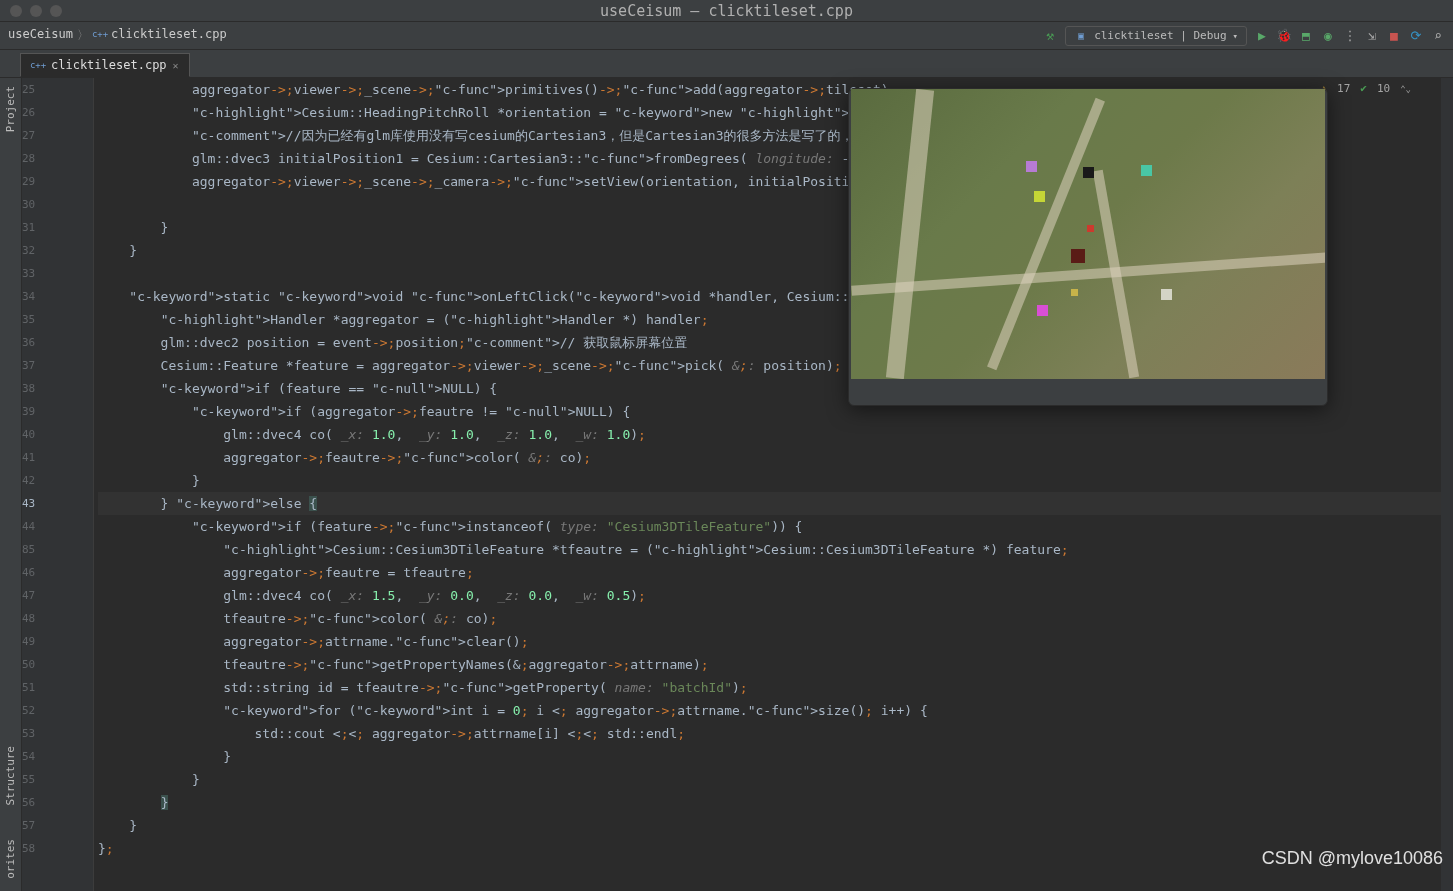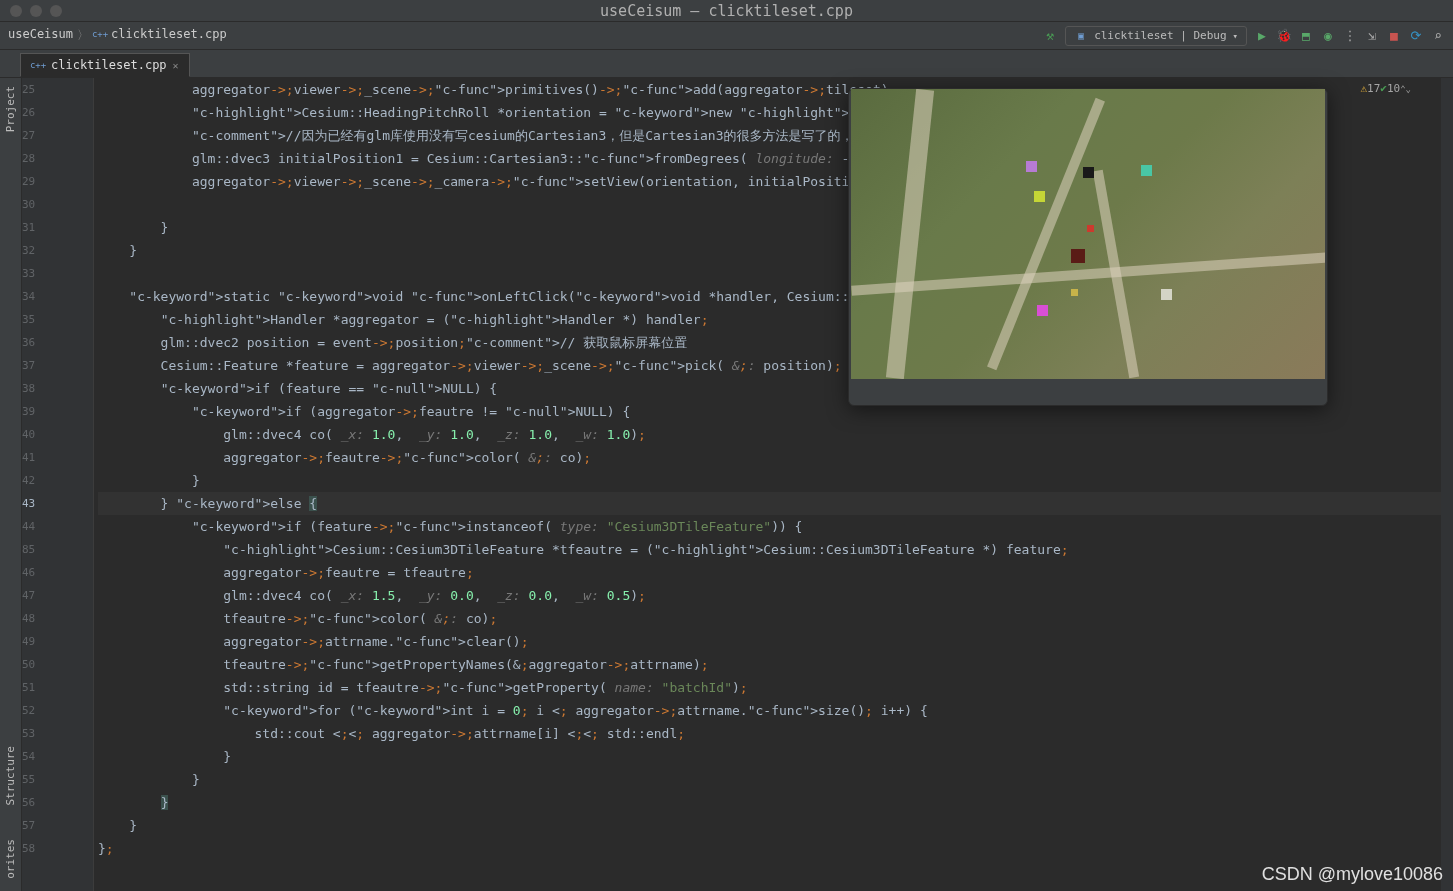--- a/index.html
+++ b/index.html
@@ -86,21 +86,21 @@
 .code-line.current { background: #323232; }
 .c-str { color: #6a8759; }
 .c-num { color: #86efac; }
 .c-param-hint { color: #787878; font-style: italic; }
 .c-punct { color: #cc7832; }
 .c-brace-hl { background: #3b514d; }
 .scroll-strip {
   position: absolute; right: 0; top: 78px; bottom: 0; width: 12px;
   background: #313335;
 }
-.inspections { position: absolute; top: 82px; right: 42px; display:flex; gap:0; font-size:11px; color:#a5a5a5; align-items:center;text-align:center;}
+.inspections { position: absolute; top: 82px; right: 42px; display:flex; gap:10px; font-size:11px; color:#a5a5a5; align-items:center;text-align:center;}
 .warn-icon { color:#e8b33c; }
 .ok-icon { color:#499c54; }
 .cesium-window {
   position: absolute; top: 88px; left: 848px; width: 480px; height: 318px;
   background: #3c3f41; border: 1px solid #2b2b2b; border-radius: 6px;
   box-shadow: 0 4px 20px rgba(0,0,0,0.5);
 }
 .cesium-title {
   height: 24px; display: flex; align-items: center; justify-content: center;
   color: #bbb; font-size: 12px; position: relative;
@@ -111,21 +111,21 @@
   height: 290px; margin: 0 2px 2px;
   background: linear-gradient(135deg,#5a6b3f 0%,#697a4a 30%,#6d7a4a 50%,#7d8057 70%,#8a7a5a 100%);
   position: relative;
   overflow:hidden;
 }
 .road {
   position:absolute; background: rgba(220,210,190,0.55);
 }
 .sq { position: absolute; width: 11px; height: 11px; }
 .watermark {
-  position: absolute; right: 10px; bottom: 6px;
+  position: absolute; right: 10px; bottom: 22px;
   color: #e0e0e0; font-size: 18px; font-family: sans-serif;
 }
 .run-play { color:#59a869; }
 .run-bug { color:#59a869; }
 .run-stop { color:#c75450; }
 </style>
 </head>
 <body>
 
 <div class="titlebar">

